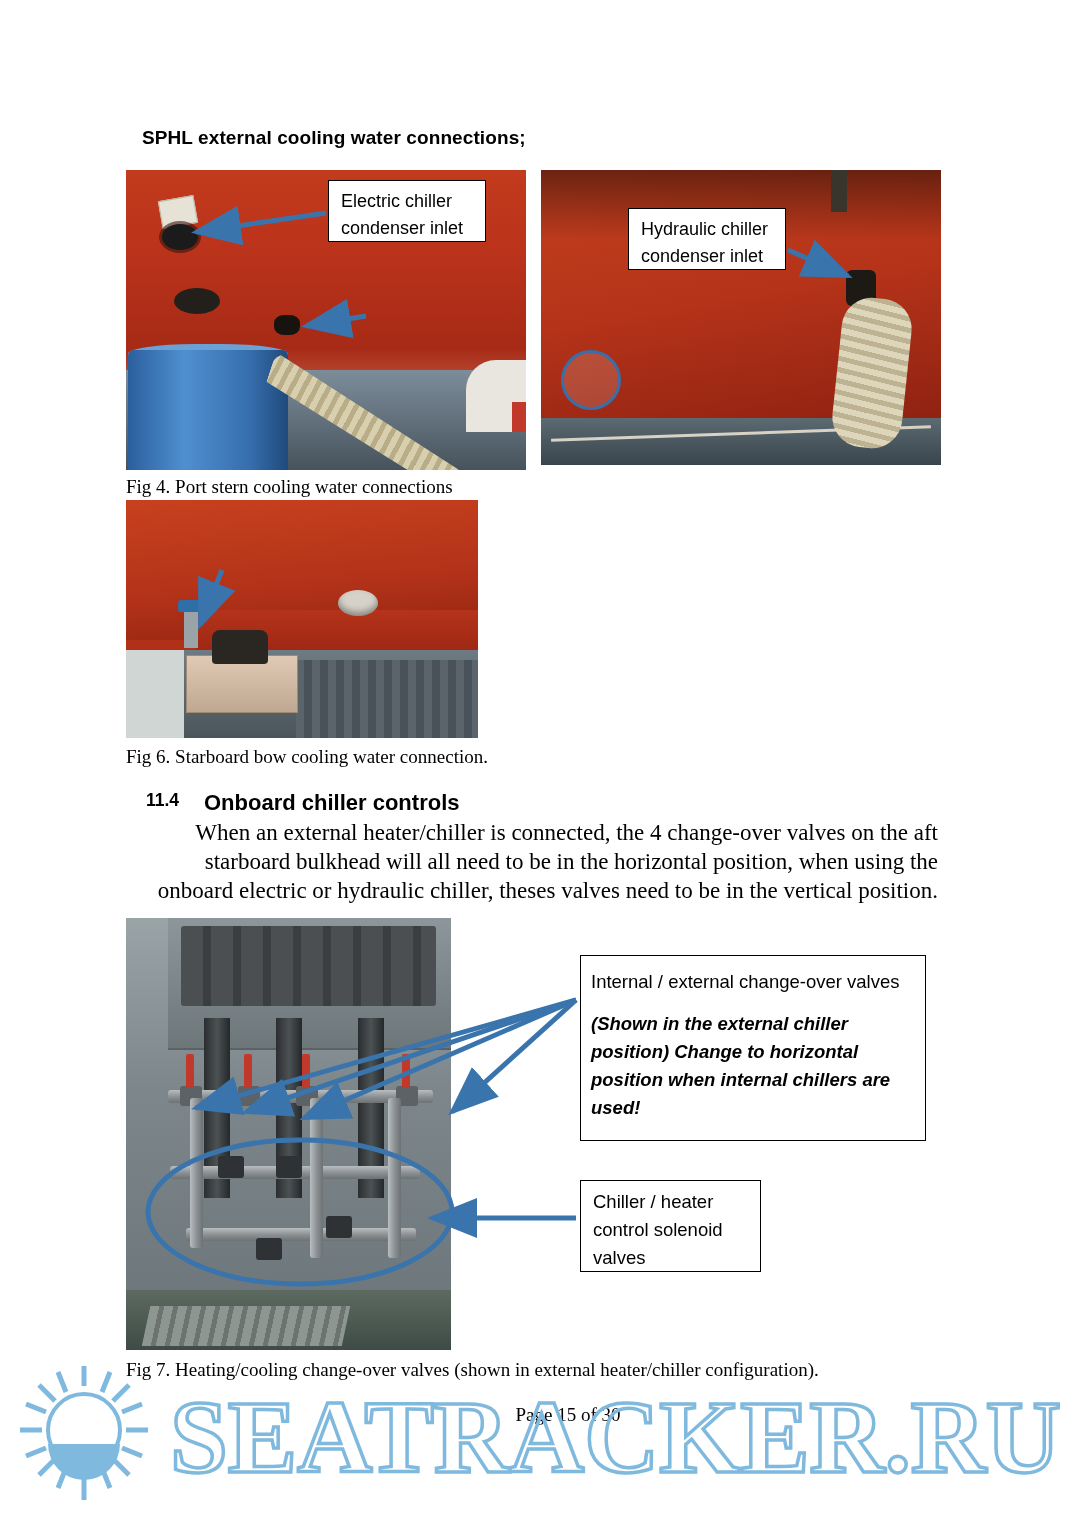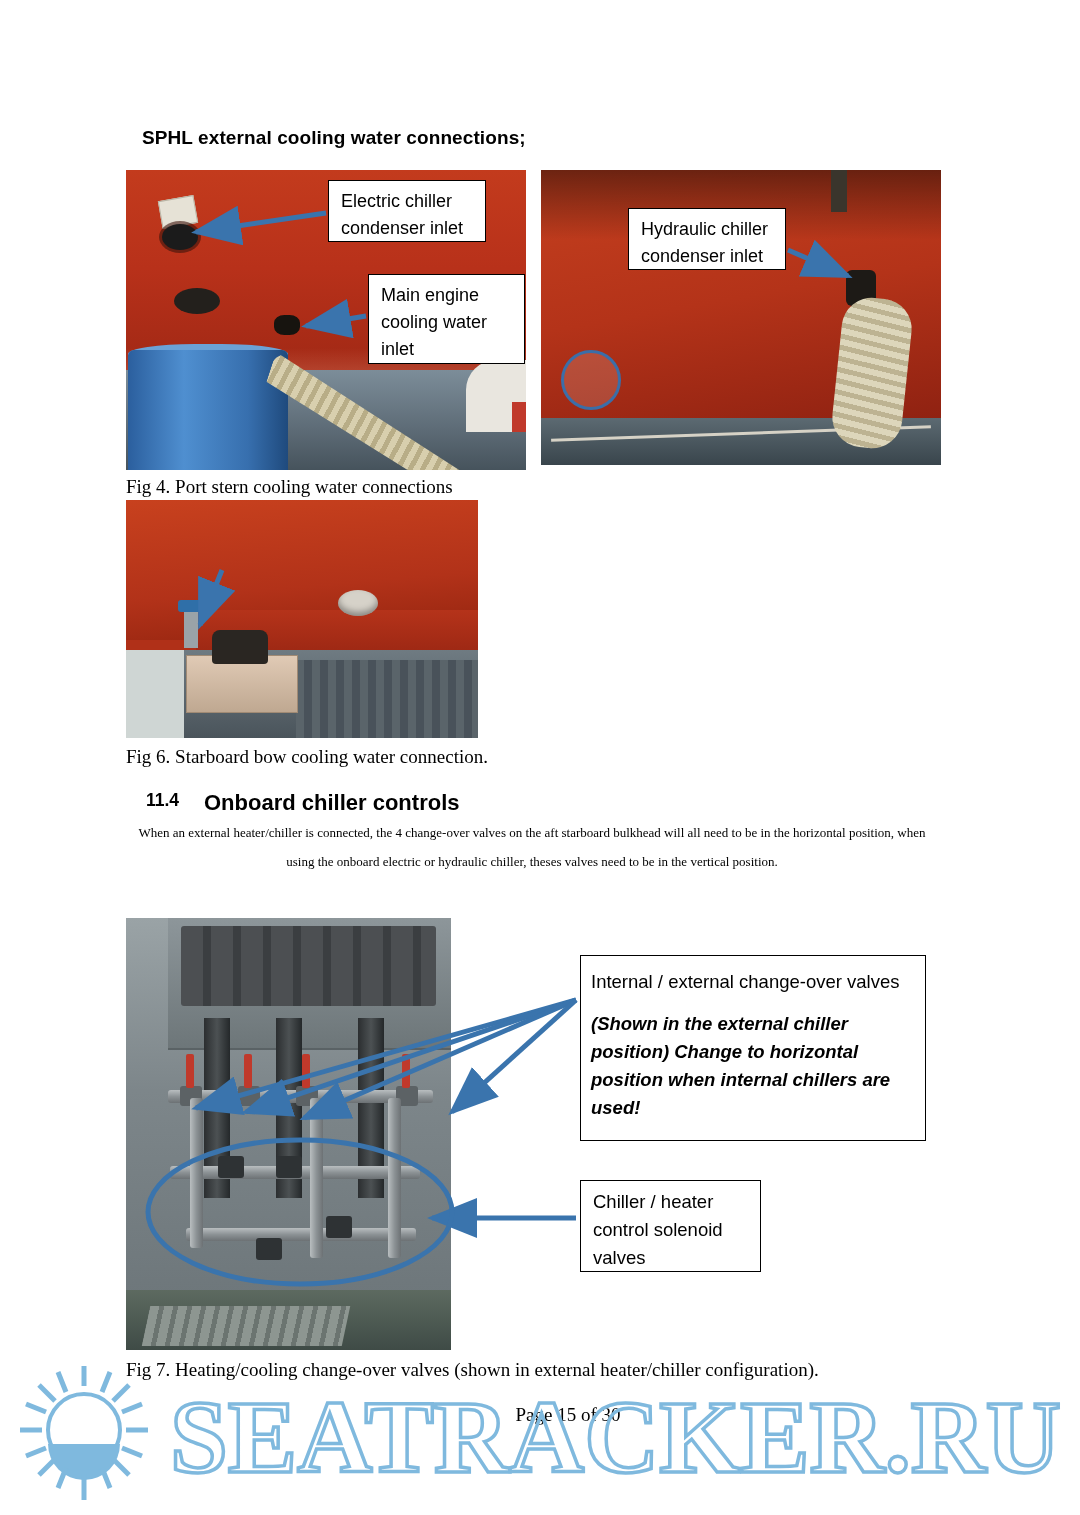--- a/index.html
+++ b/index.html
@@ -48,23 +48,23 @@
     top: 790px;
     font-family: "Liberation Sans", sans-serif;
     font-weight: bold;
     font-size: 22px;
   }
   .body-par {
     position: absolute;
     left: 126px;
     top: 818px;
     width: 812px;
-    font-size: 13px;
+    font-size: 23px;
     line-height: 29px;
-    text-align: center;
+    text-align: right;
   }
   .caption {
     position: absolute;
     font-size: 19px;
     line-height: 24px;
   }
   #cap-fig4 { left: 126px; top: 475px; }
   #cap-fig5 { left: 541px; top: 472px; }
   #cap-fig6 { left: 126px; top: 745px; }
   #cap-fig7 { left: 126px; top: 1358px; }
@@ -341,21 +341,20 @@
     <div class="f4-hose"></div>
     <div class="f4-white-panel"></div>
     <div class="f4-red-box"></div>
     <div class="f4-tag"></div>
     <div class="f4-fitting1"></div>
     <div class="f4-fitting2"></div>
     <div class="f4-fitting3"></div>
   </div>
 
   <div class="callout" id="callout-electric">Electric chiller condenser inlet</div>
-  <div class="callout" id="callout-mainengine">Main engine cooling water inlet</div>
   <div class="caption" id="cap-fig4">Fig 4. Port stern cooling water connections</div>
 
   <div class="photo" id="photo-fig5">
     <div class="f5-hull"></div>
     <div class="f5-shadow"></div>
     <div class="f5-water"></div>
     <div class="f5-rail"></div>
     <div class="f5-pipe"></div>
     <div class="f5-fitting"></div>
     <div class="f5-hose"></div>

